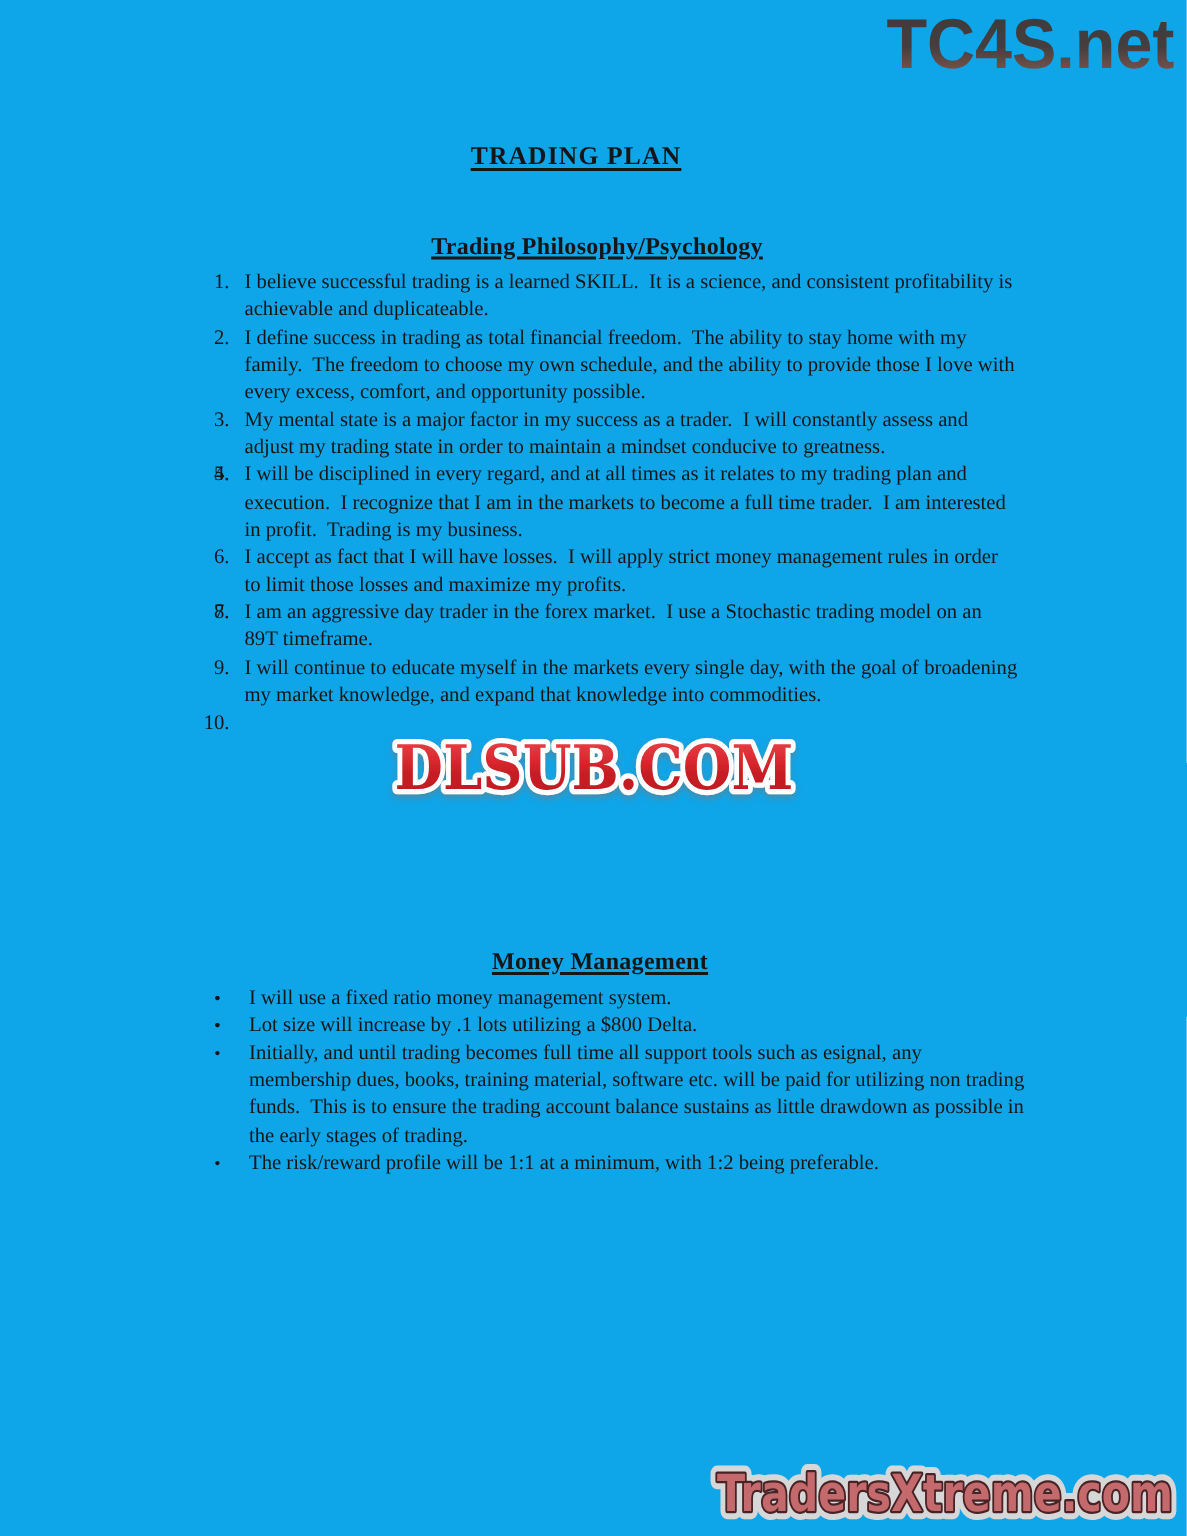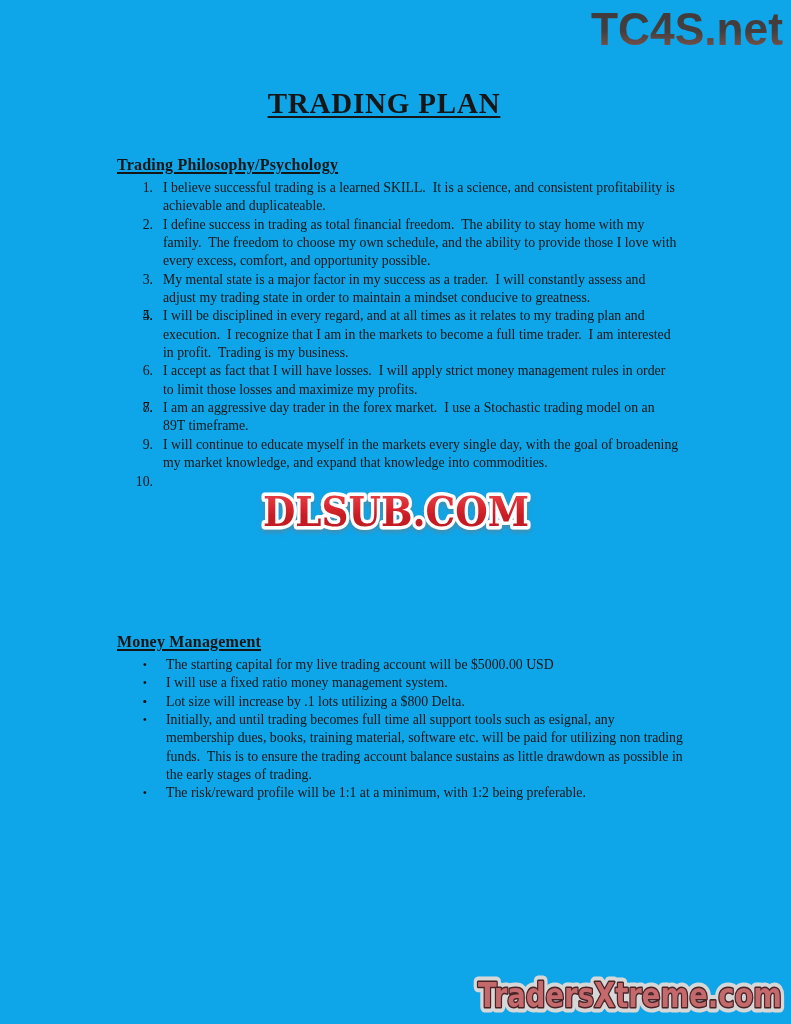--- a/index.html
+++ b/index.html
@@ -9,33 +9,33 @@
     color:#161616;position:relative;overflow:hidden;
   }
   .page{position:absolute;inset:0;background:#0ea5e9;}
 
   
   .logo{position:absolute;top:2px;right:4px;}
 
   
   .title{
     position:absolute;top:90px;left:0;width:768px;margin:0;
-    text-align:center;font-size:29px;line-height:27px;font-weight:bold;
+    text-align:center;font-size:17px;line-height:27px;font-weight:bold;
     letter-spacing:0.8px;
     text-decoration:underline;text-decoration-thickness:2px;text-underline-offset:3px;
   }
 
   
   .sec{position:absolute;left:117px;}
   .sec1{top:153px;width:562px;}
   .sec2{top:630px;width:566px;}
   .sec h2{
     margin:0 0 2px 0;font-size:16px;line-height:24px;font-weight:bold;
     letter-spacing:0.2px;
-    text-decoration:underline;text-decoration-thickness:1.5px;text-underline-offset:2px;
+    text-decoration:underline;text-decoration-thickness:1.5px;text-underline-offset:2px;text-align:center;
   }
   .li{position:relative;padding-left:46px;font-size:13.8px;line-height:18.35px;}
   .li .marker{position:absolute;left:0;top:0;width:36px;text-align:right;white-space:pre;}
   .sec2 .li{padding-left:49px;}
   .sec2 .li .marker{width:30px;text-align:right;font-size:12px;}
   .li .txt{white-space:pre-wrap;}
 
   
   .wm-center{position:absolute;left:250px;top:486px;}
   .wm-bottom{position:absolute;left:468px;top:972px;}
@@ -99,21 +99,20 @@
     <div class="li">
       <span class="marker">10.</span>
     </div>
   </section>
 
   <section class="sec sec2">
     <h2>Money Management</h2>
 
     <div class="li">
       <span class="marker">•</span>
-      <span class="txt">The starting capital for my live trading account will be $5000.00 USD</span>
     </div>
     <div class="li">
       <span class="marker">•</span>
       <span class="txt">I will use a fixed ratio money management system.</span>
     </div>
     <div class="li">
       <span class="marker">•</span>
     </div>
     <div class="li">
       <span class="marker">•</span>

